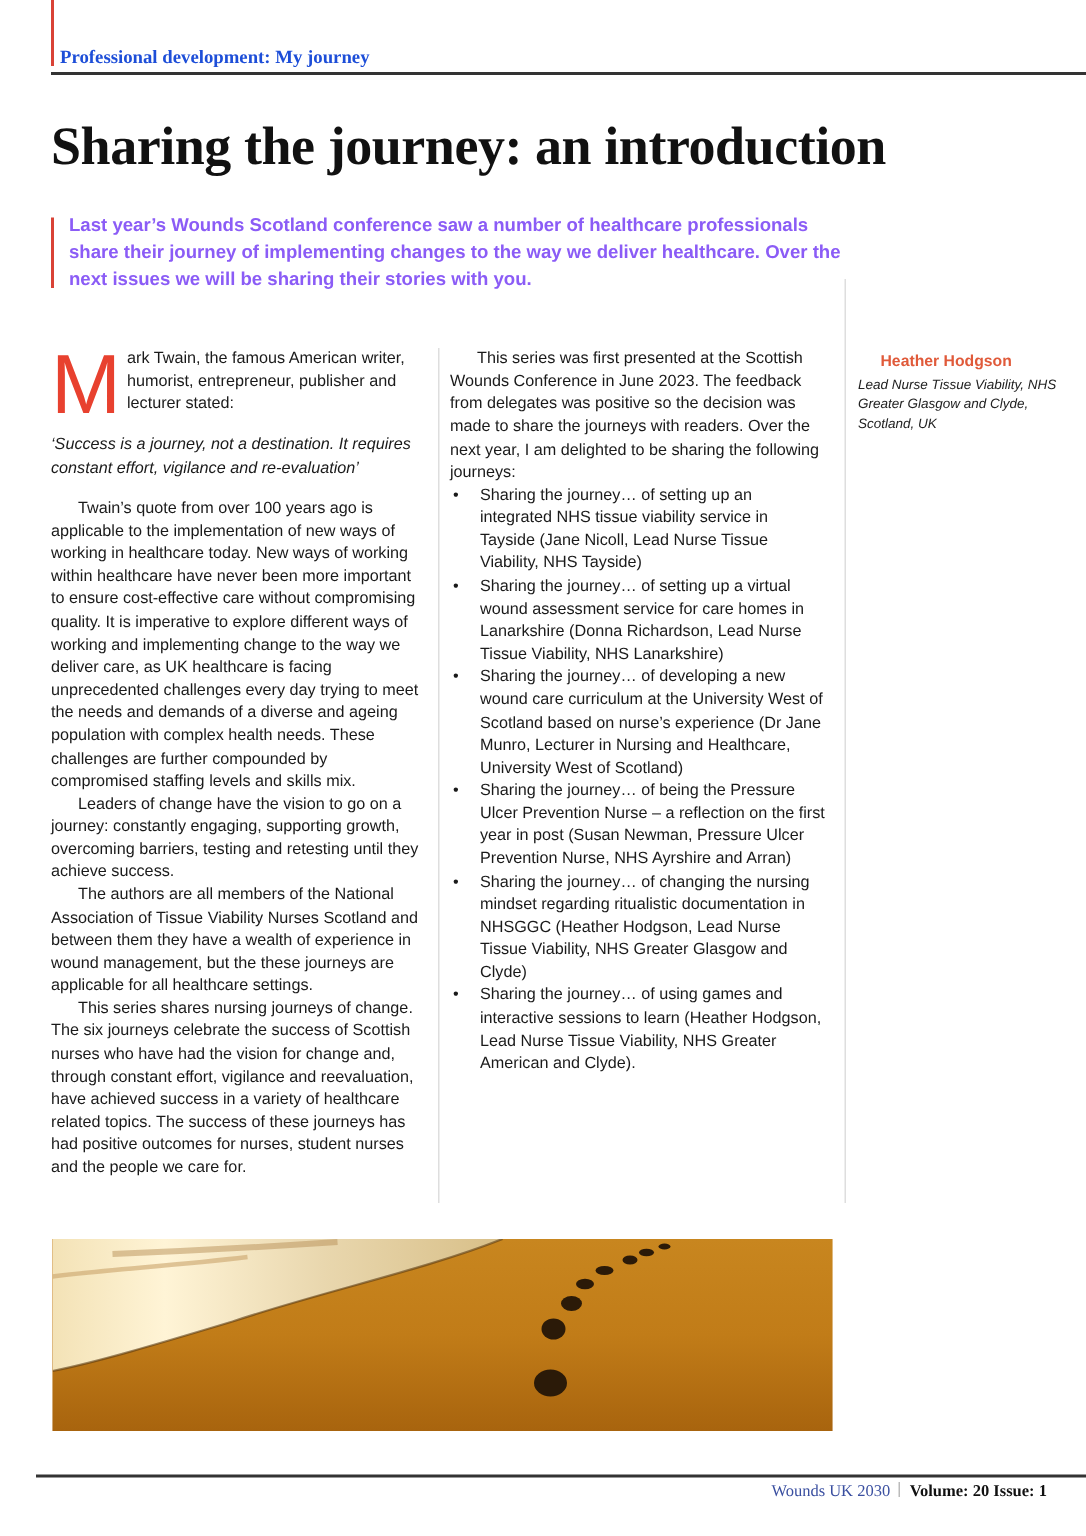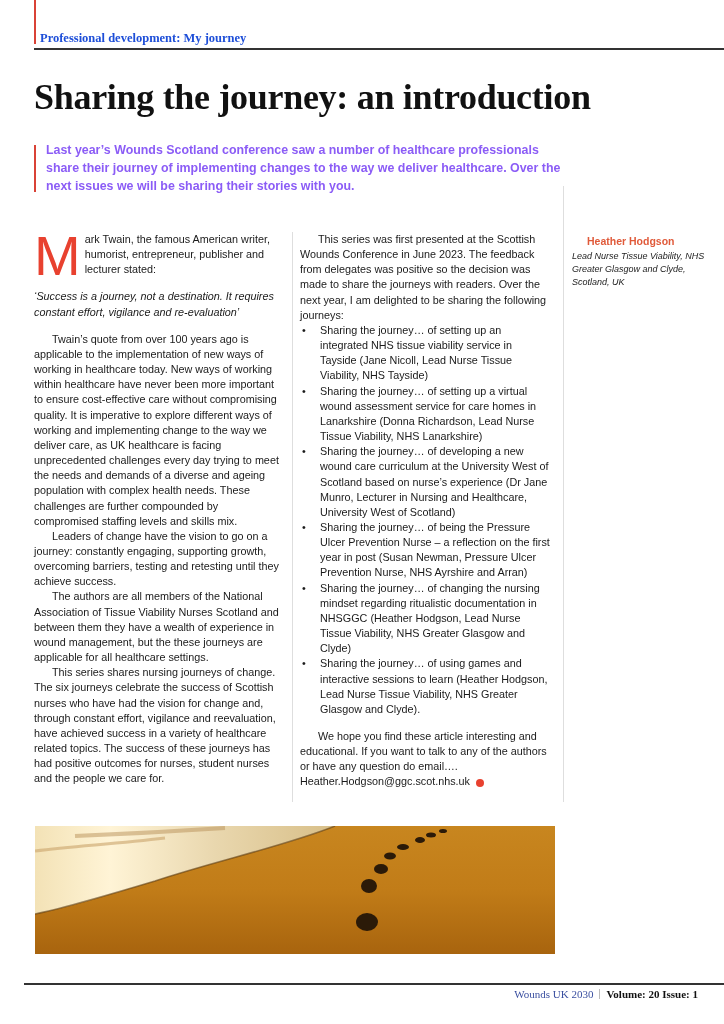--- a/index.html
+++ b/index.html
@@ -80,28 +80,23 @@
 </div>
 
 <div class="col c2 sans">
   <p class="indent">This series was first presented at the Scottish Wounds Conference in June 2023. The feedback from delegates was positive so the decision was made to share the journeys with readers. Over the next year, I am delighted to be sharing the following journeys:</p>
   <ul class="journeys">
     <li><span class="bullet">•</span><span>Sharing the journey… of setting up an integrated NHS tissue viability service in Tayside (Jane Nicoll, Lead Nurse Tissue Viability, NHS Tayside)</span></li>
     <li><span class="bullet">•</span><span>Sharing the journey… of setting up a virtual wound assessment service for care homes in Lanarkshire (Donna Richardson, Lead Nurse Tissue Viability, NHS Lanarkshire)</span></li>
     <li><span class="bullet">•</span><span>Sharing the journey… of developing a new wound care curriculum at the University West of Scotland based on nurse’s experience (Dr Jane Munro, Lecturer in Nursing and Healthcare, University West of Scotland)</span></li>
     <li><span class="bullet">•</span><span>Sharing the journey… of being the Pressure Ulcer Prevention Nurse – a reflection on the first year in post (Susan Newman, Pressure Ulcer Prevention Nurse, NHS Ayrshire and Arran)</span></li>
     <li><span class="bullet">•</span><span>Sharing the journey… of changing the nursing mindset regarding ritualistic documentation in NHSGGC (Heather Hodgson, Lead Nurse Tissue Viability, NHS Greater Glasgow and Clyde)</span></li>
-    <li><span class="bullet">•</span><span>Sharing the journey… of using games and interactive sessions to learn (Heather Hodgson, Lead Nurse Tissue Viability, NHS Greater Glasgow and Clyde).</span></li>
+    <li><span class="bullet">•</span><span>Sharing the journey… of using games and interactive sessions to learn (Heather Hodgson, Lead Nurse Tissue Viability, NHS Greater American and Clyde).</span></li>
   </ul>
   <div class="gap"></div>
-  <p class="indent">
-    <span>We hope you find these article interesting and educational. If you want to talk to any of the authors or have any question do email….</span>
-    <span>Heather.Hodgson@ggc.scot.nhs.uk</span>
-    <span class="red-dot"></span>
-  </p>
 </div>
 
 <div class="author-box sans">
   <p class="author-name">Heather Hodgson</p>
   <p class="author-role">Lead Nurse Tissue Viability, NHS Greater Glasgow and Clyde, Scotland, UK</p>
 </div>
 
 <div class="beach-image">
   <svg width="520" height="128" viewBox="0 0 520 128">
     <defs>

